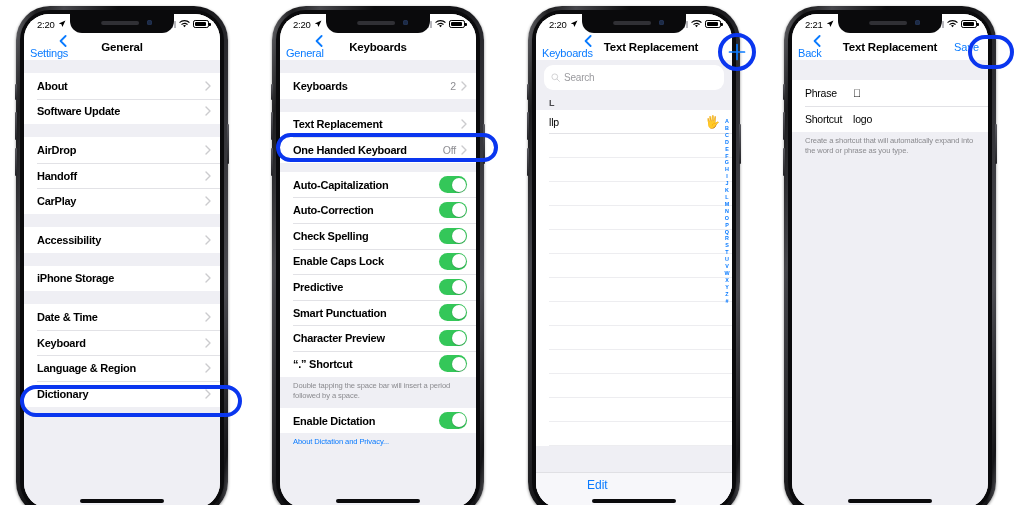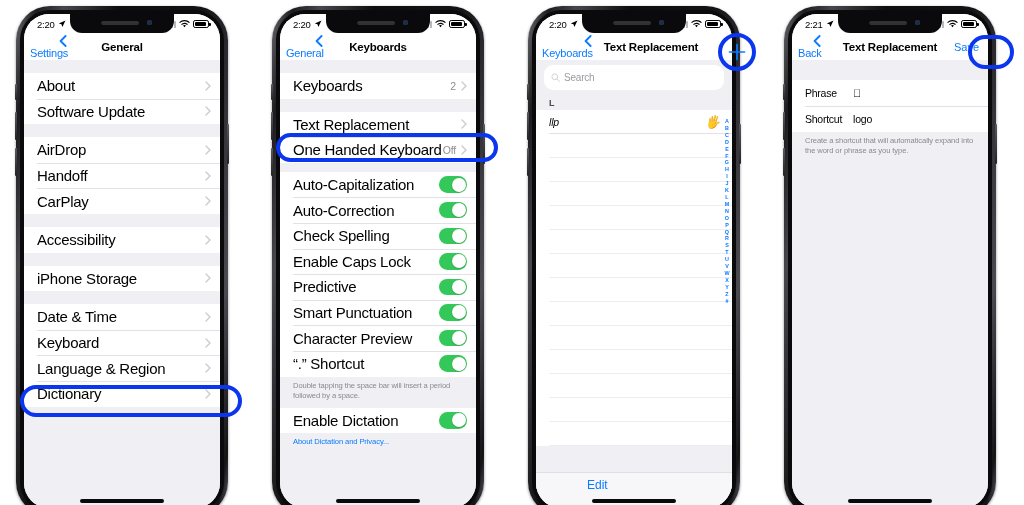--- a/index.html
+++ b/index.html
@@ -109,21 +109,21 @@
   .gap.lg { height: 20px; }
   .group { background: #fff; }
   .row {
     position: relative; display: flex; align-items: center;
     height: 25.6px; padding: 0 9px 0 13px; background: #fff;
   }
   .row + .row::before {
     content: ""; position: absolute; left: 13px; right: 0; top: 0; height: 1px;
     background: #e2e2e6;
   }
-  .row-label { font-size: 15px; color: #000; letter-spacing: -.25px; flex: 1; }
+  .row-label { font-size: 11px; color: #000; letter-spacing: -.25px; flex: 1; font-weight: bold; }
   .row-value { font-size: 10.5px; color: #8e8e93; margin-right: 5px; letter-spacing: -.2px; }
   .chev { width: 6px; height: 10px; opacity: .45; flex: none; }
 
   
   .toggle {
     width: 28px; height: 16.5px; border-radius: 9px; background: #34c759;
     position: relative; flex: none;
   }
   .toggle::after {
     content:""; position:absolute; right:1.2px; top:1.2px;
@@ -147,21 +147,21 @@
     display: flex; align-items: center; padding: 0 7px; gap: 4px;
   }
   .search-icon { width: 9px; height: 9px; opacity: .45; flex:none; }
   .search-ph { font-size: 10px; color: #9b9b9f; letter-spacing: -.2px; }
   .section-hdr {
     height: 15px; background: #efeff4; display: flex; align-items: center;
     padding: 0 13px; font-size: 9px; font-weight: 700; color: #4a4a4e;
   }
   .tr-row {
     position: relative; height: 24px; background: #fff;
-    display: flex; align-items: center; padding: 0 12px 0 13px; font-style: italic;
+    display: flex; align-items: center; padding: 0 12px 0 13px;
   }
   .tr-row::after {
     content:""; position:absolute; left:13px; right:0; bottom:0; height:1px; background:#e2e2e6;
   }
   .tr-short { font-size: 10.5px; color: #000; letter-spacing: -.2px; flex: 1; }
   .tr-phrase { font-size: 12px; }
   .empty-row { position: relative; height: 24px; background: #fff; }
   .empty-row::after { content:""; position:absolute; left:13px; right:0; bottom:0; height:1px; background:#ededf0; }
   .index-strip {
     position: absolute; right: 2.5px; top: 58px;

